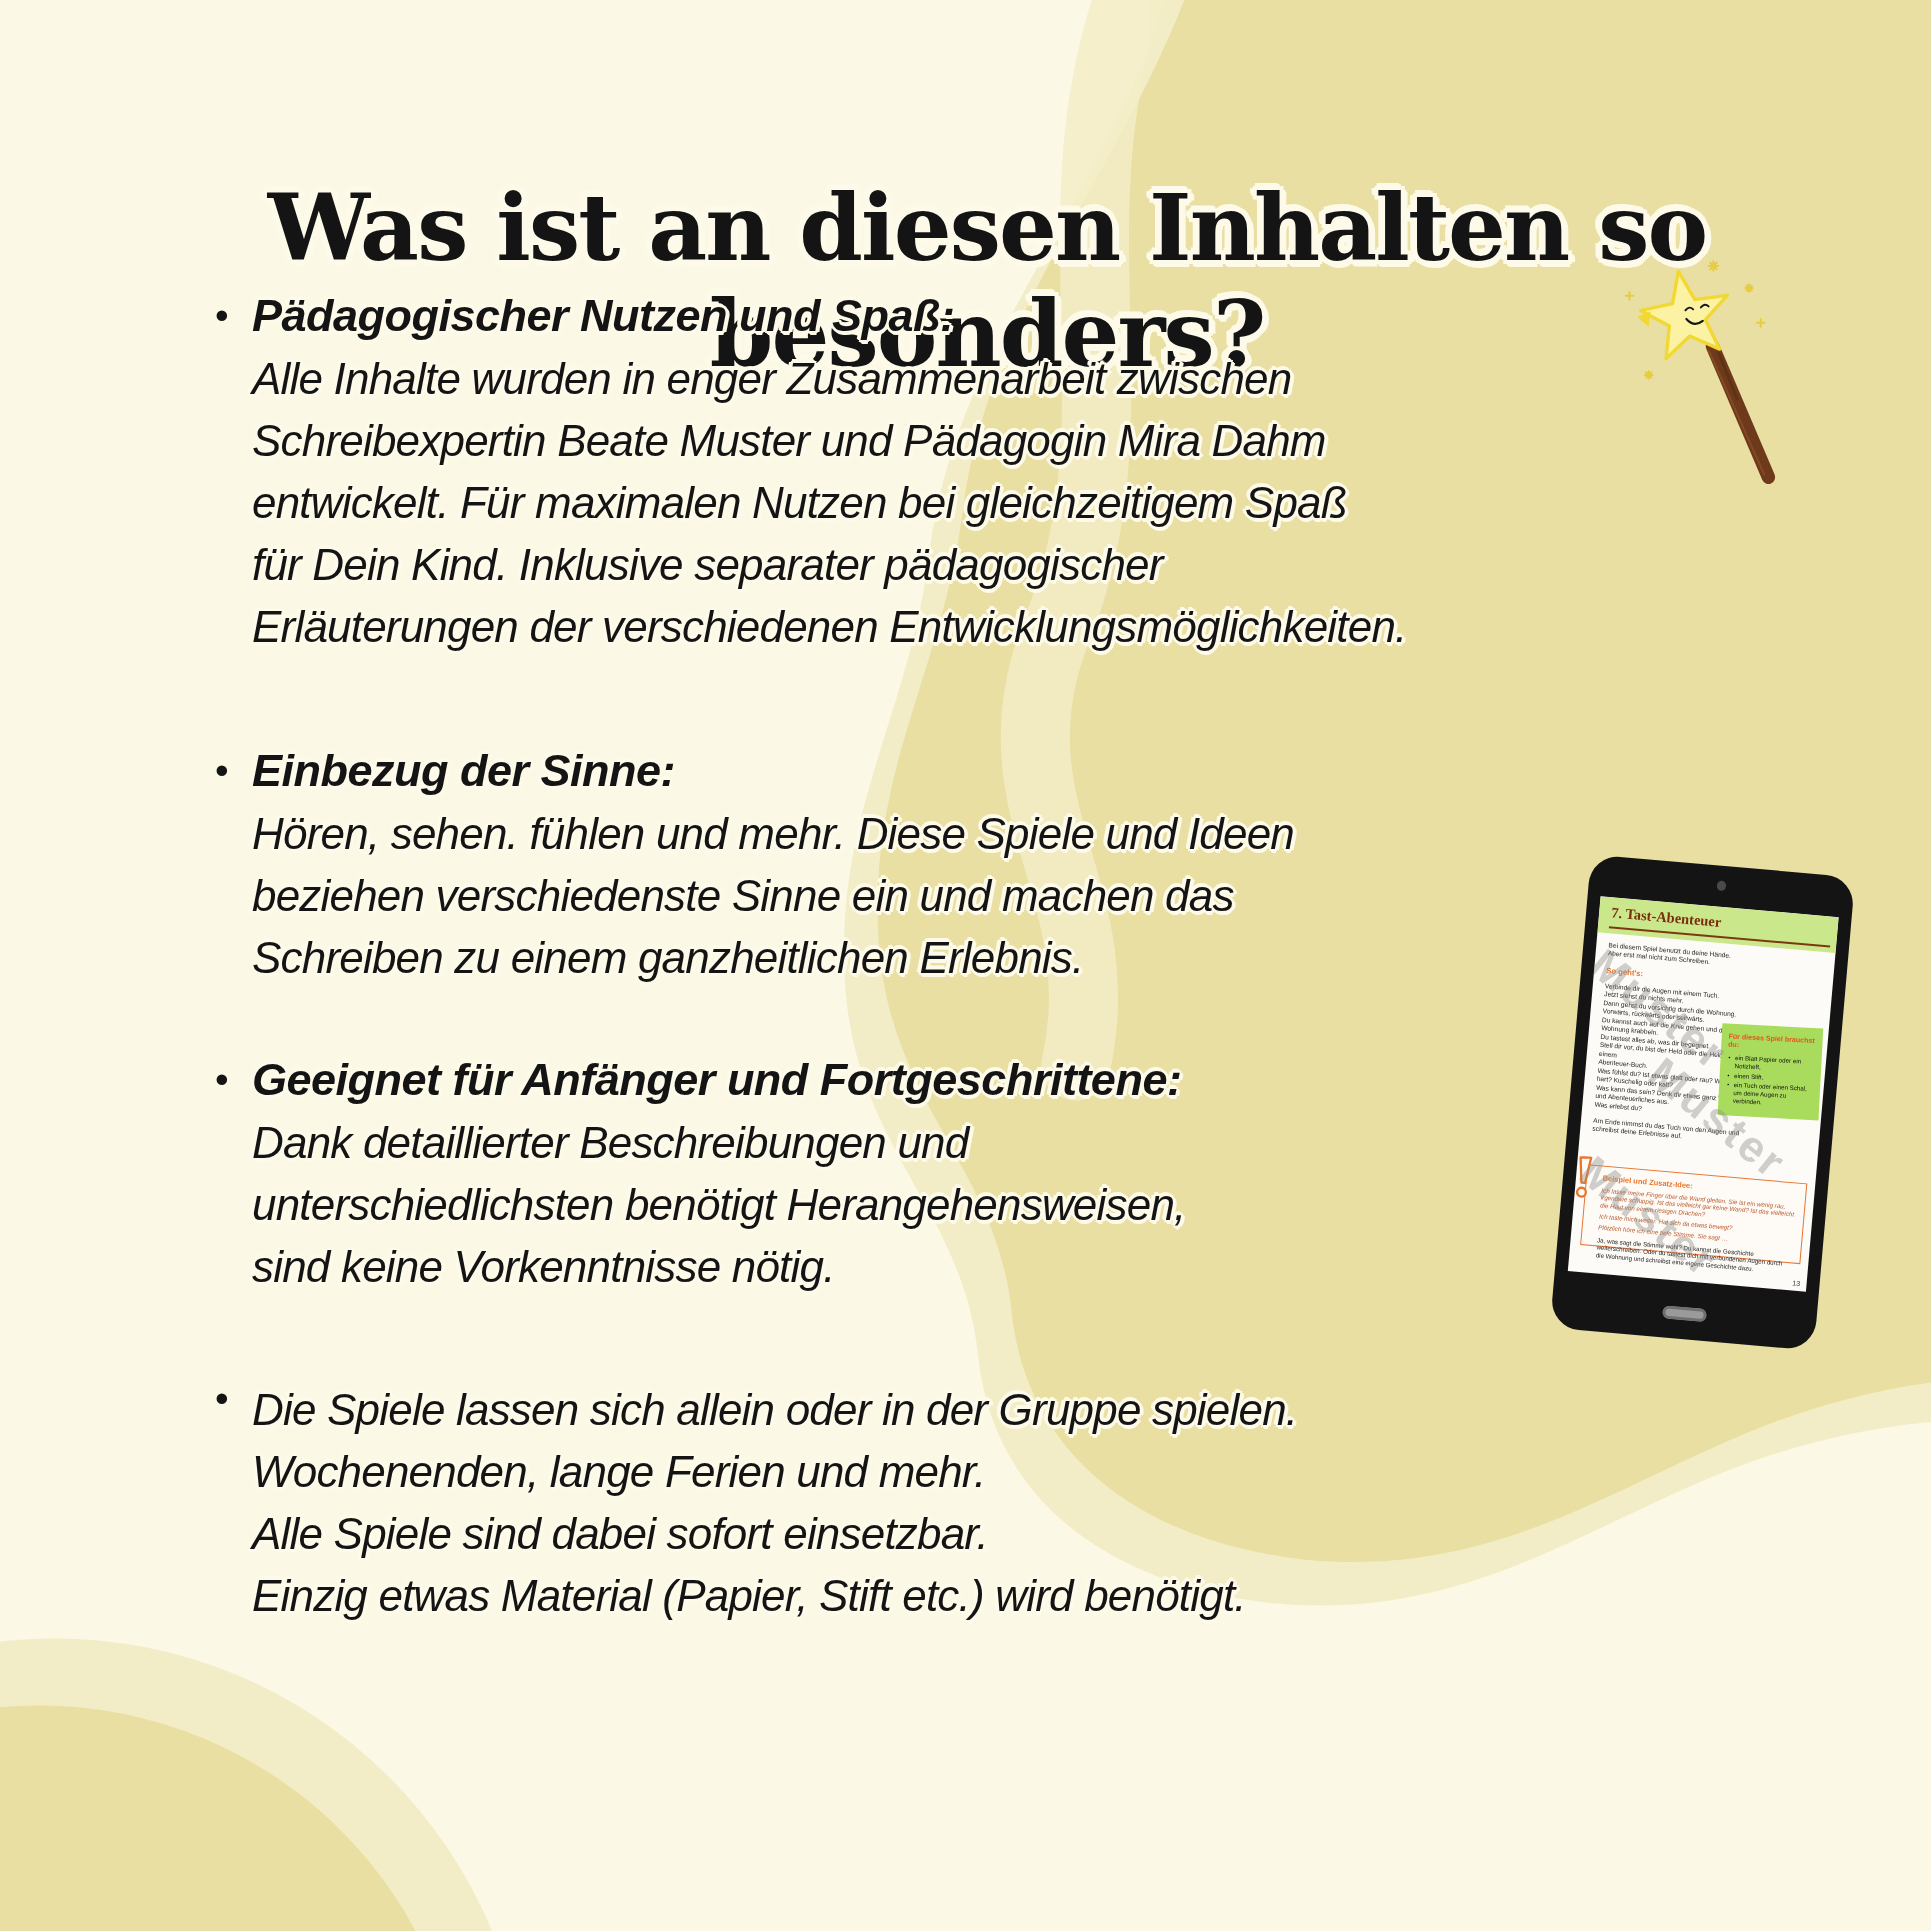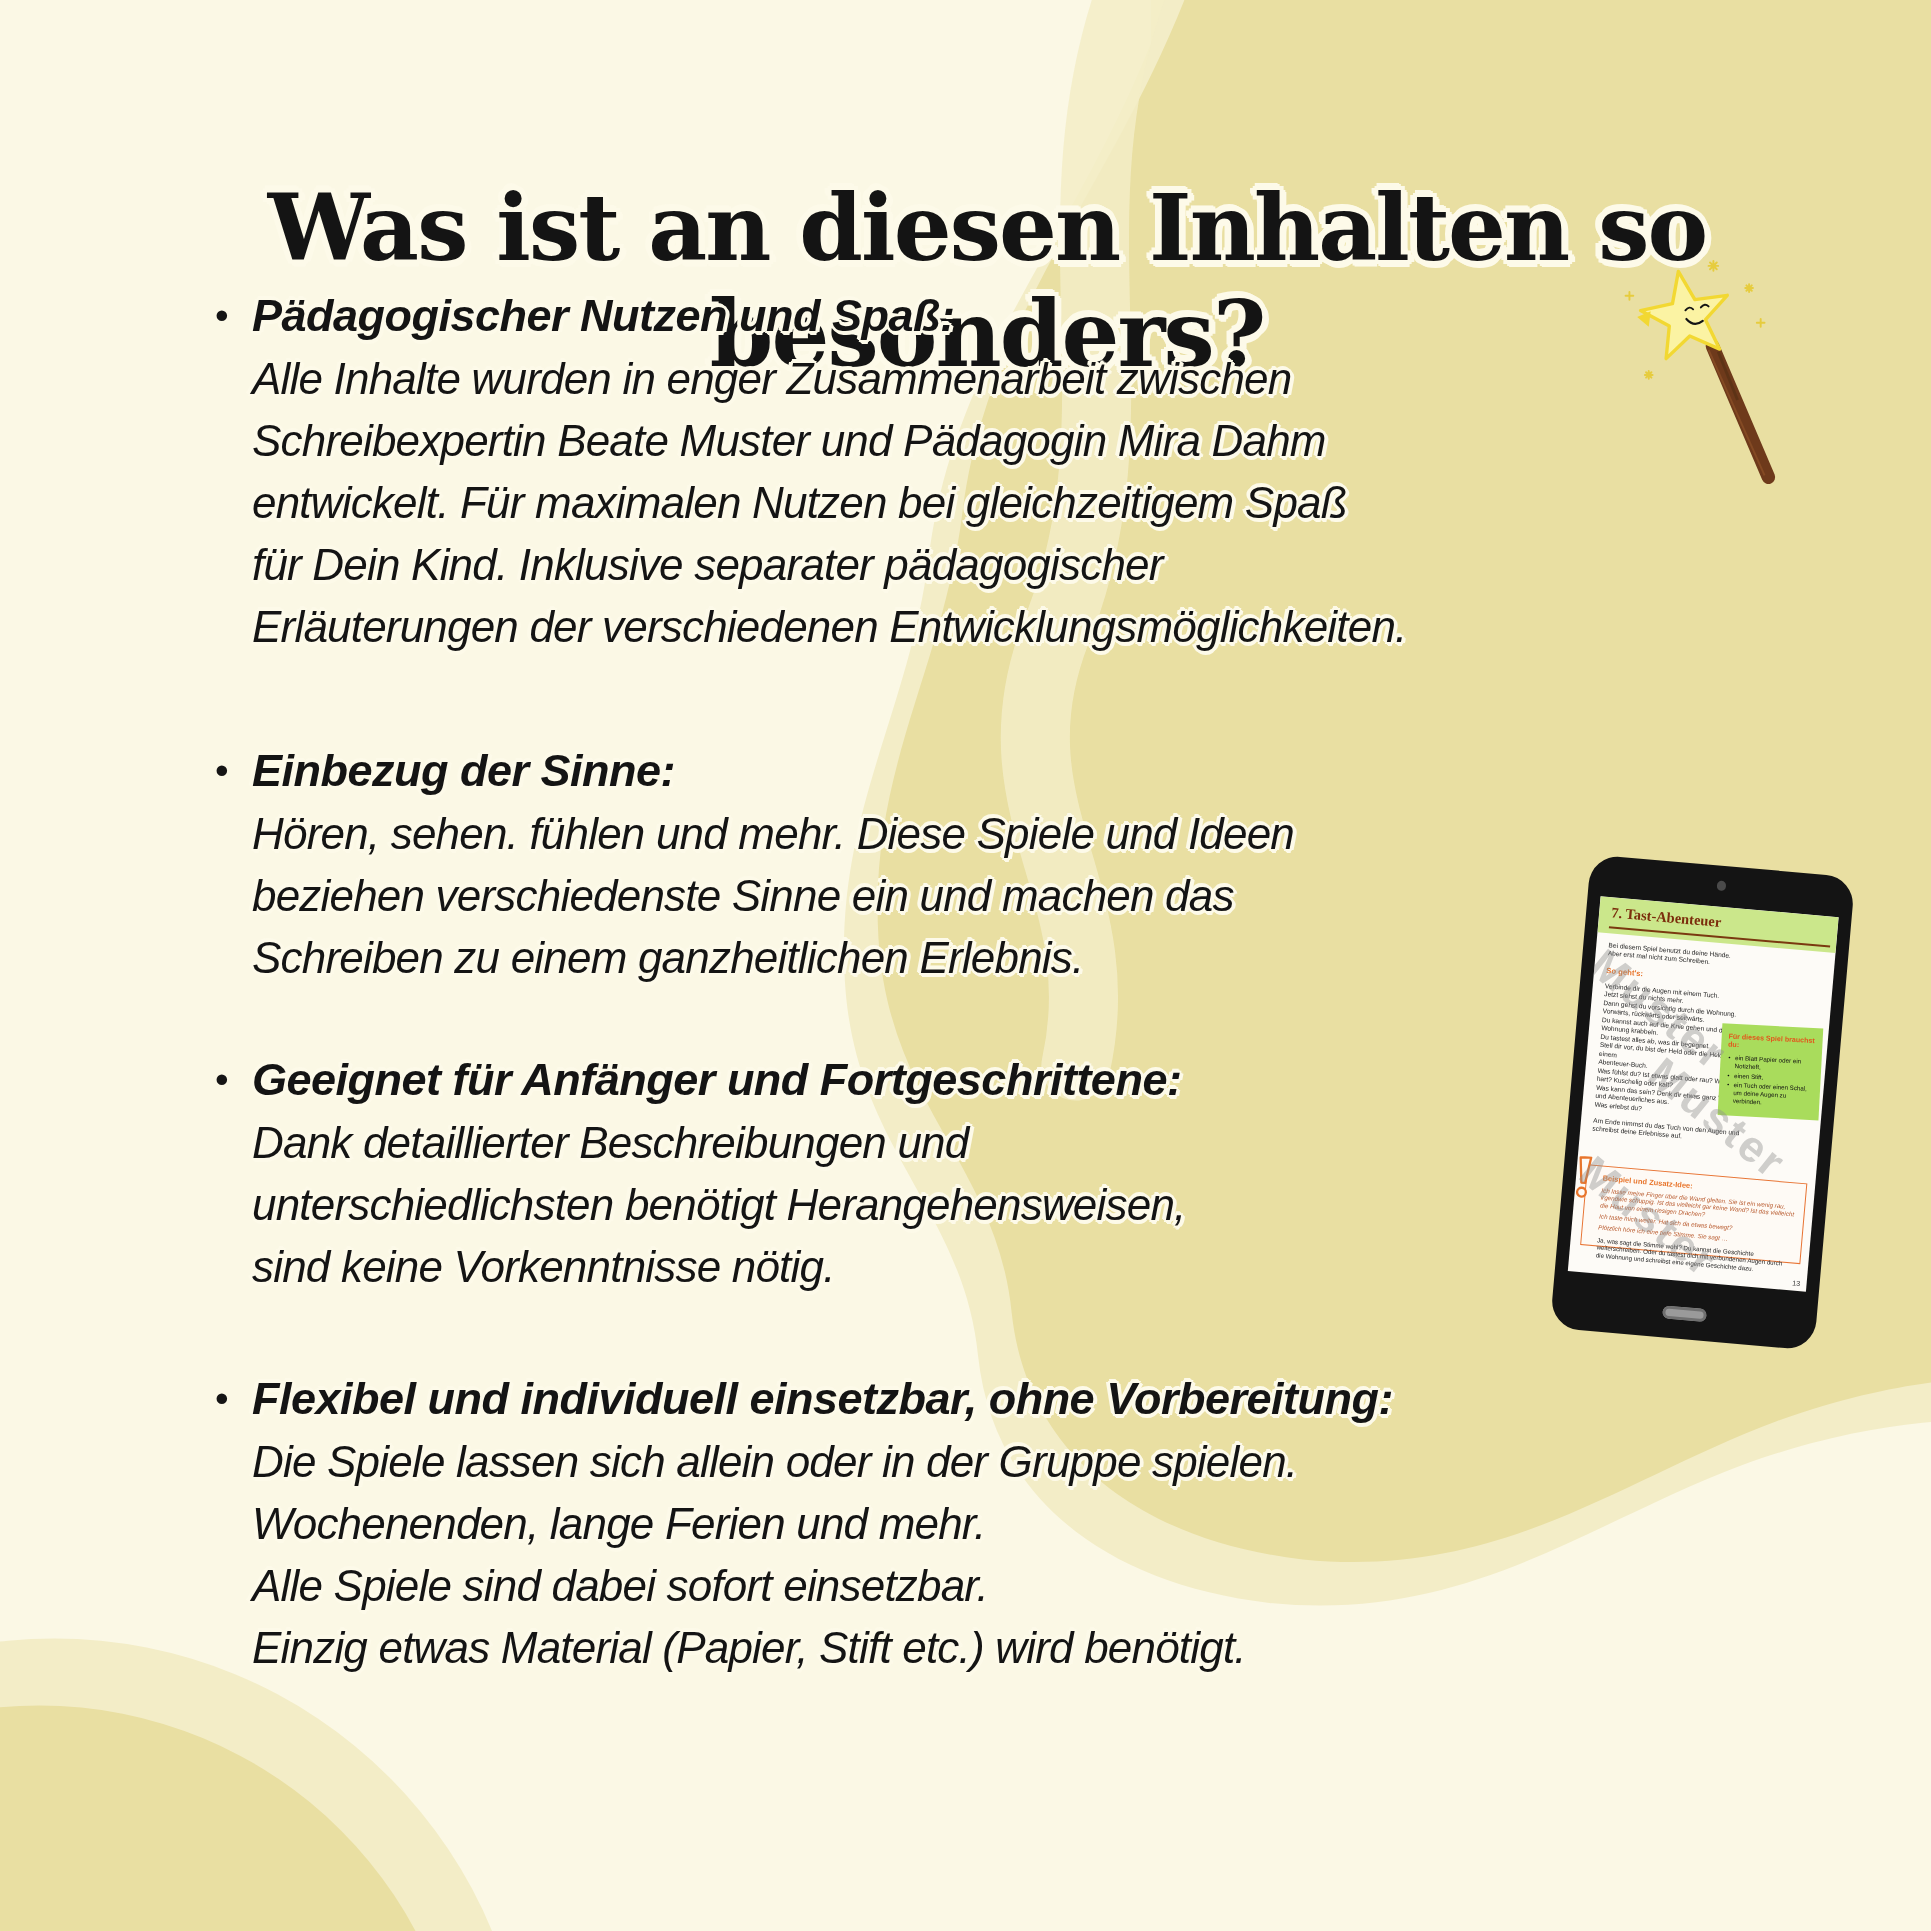--- a/index.html
+++ b/index.html
@@ -122,21 +122,20 @@
     <div class="b-head halo-s">Geeignet für Anfänger und Fortgeschrittene:</div>
     <div class="b-body halo-s">
         <div class="b-line">Dank detaillierter Beschreibungen und</div>
         <div class="b-line">unterschiedlichsten benötigt Herangehensweisen,</div>
         <div class="b-line">sind keine Vorkenntnisse nötig.</div>
       </div>
   </section>
 
   <section class="bullet" style="top:1373px">
     <span class="dot"></span>
-    <div class="b-head halo-s">Flexibel und individuell einsetzbar, ohne Vorbereitung:</div>
     <div class="b-body halo-s">
         <div class="b-line">Die Spiele lassen sich allein oder in der Gruppe spielen.</div>
         <div class="b-line">Wochenenden, lange Ferien und mehr.</div>
         <div class="b-line">Alle Spiele sind dabei sofort einsetzbar.</div>
         <div class="b-line">Einzig etwas Material (Papier, Stift etc.) wird benötigt.</div>
       </div>
   </section>
 
   <div class="wand">
     <svg viewBox="0 0 200 240" width="193" height="232" aria-hidden="true">

